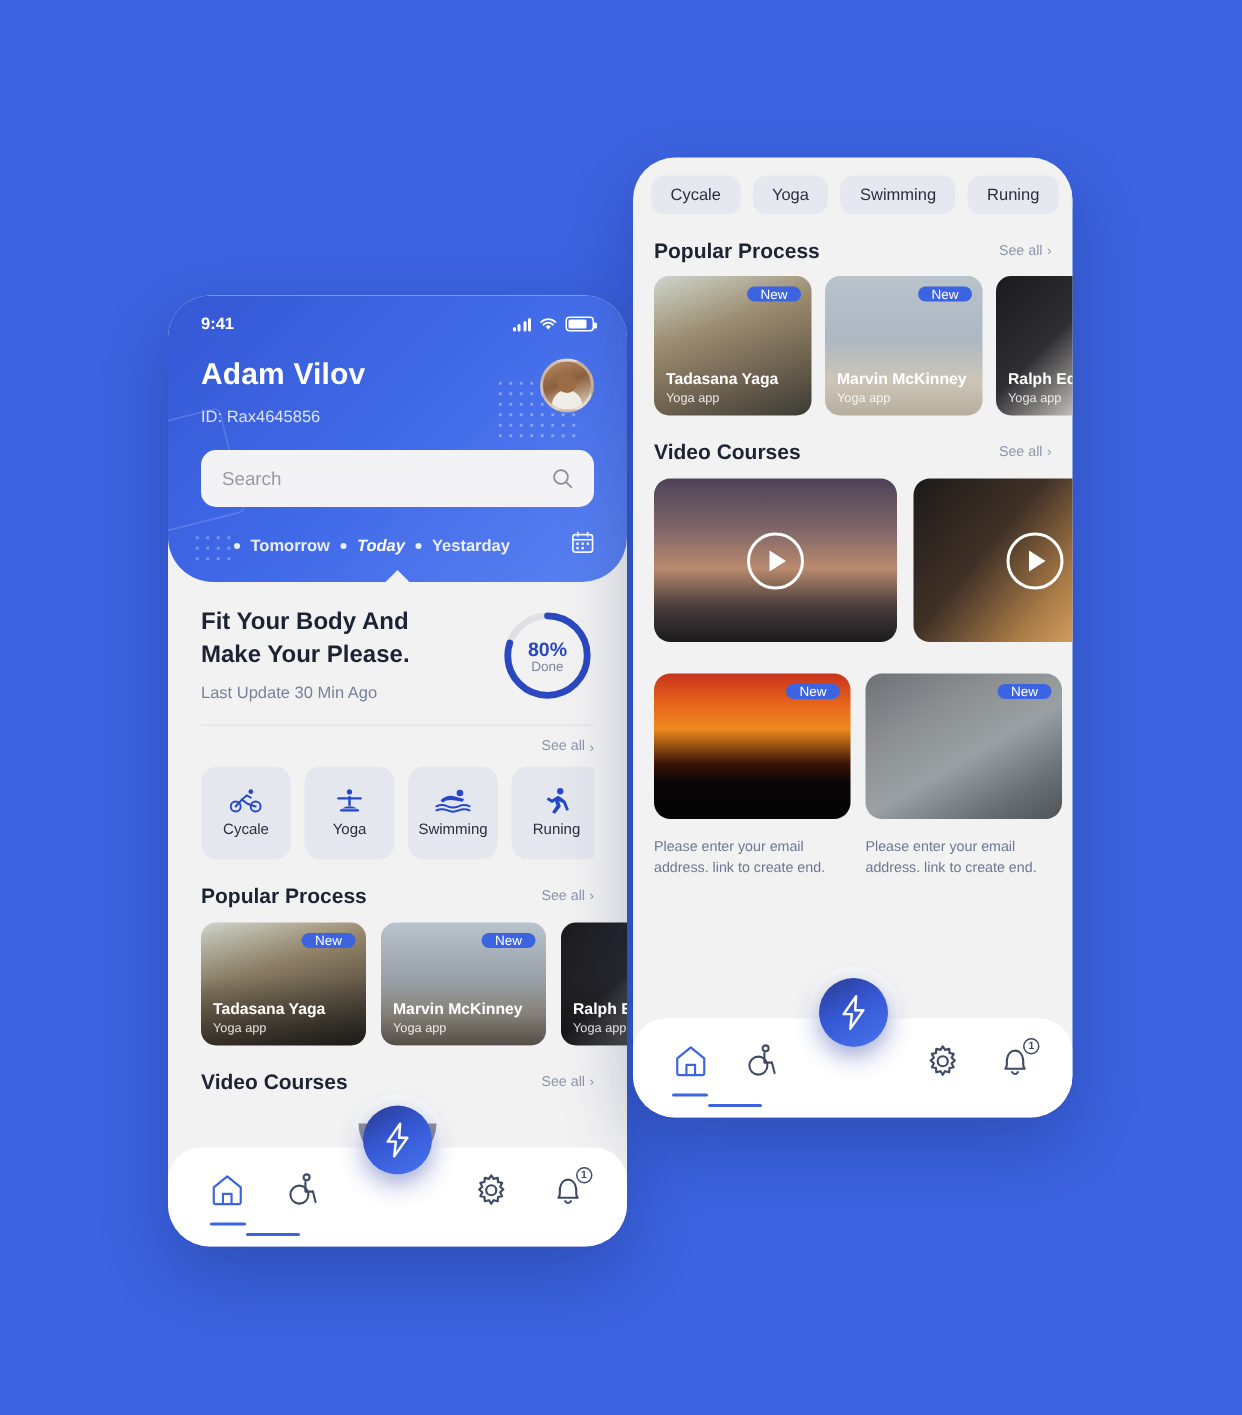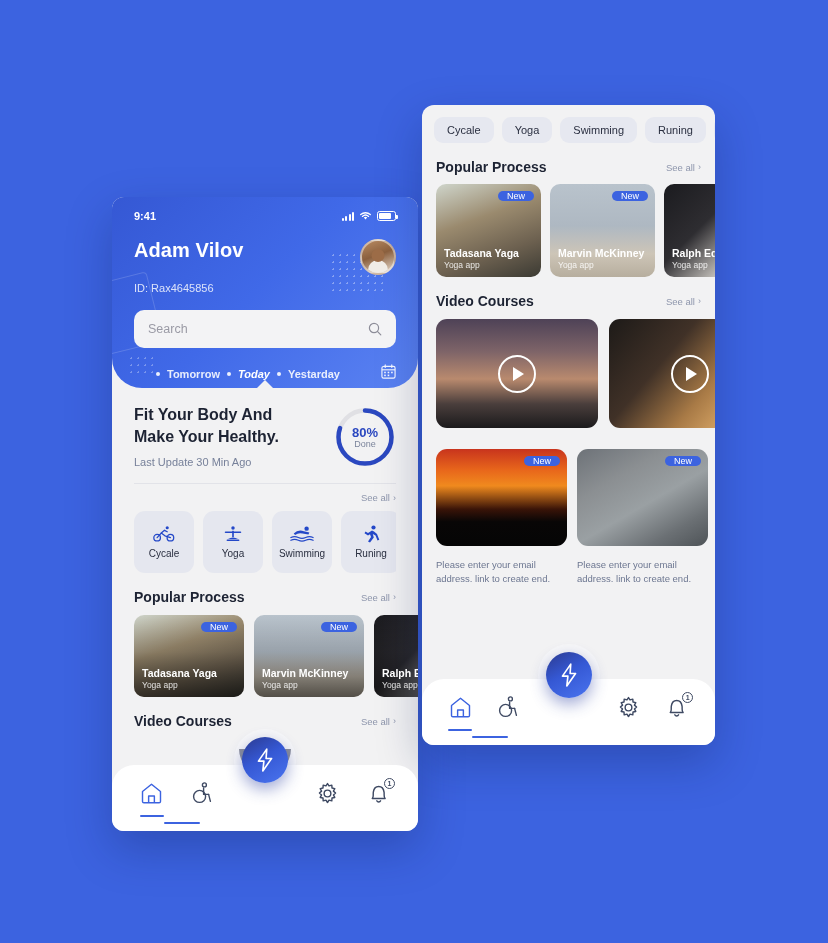--- a/index.html
+++ b/index.html
@@ -10,21 +10,21 @@
   }
   body {
     background: #3c63e0;
     position: relative;
   }
 
   
   .phone {
     position: absolute;
     background: #f2f2f3;
-    border-radius: 12px;
+    border-radius: 28px;
     overflow: hidden;
     box-shadow: 0 18px 46px rgba(10,25,80,0.28);
   }
   #phone-one {
     left: 112px; top: 197px; width: 306px; height: 634px;
   }
   #phone-two {
     left: 422px; top: 105px; width: 293px; height: 640px;
   }
 
@@ -75,21 +75,21 @@
     content:""; position:absolute; right:-3px; top:3px;
     width:1.6px; height:4px; background:#fff; border-radius:0 1px 1px 0;
   }
   .batt span { display:block; height:100%; background:#fff; border-radius:1px; width: 82%; }
 
   .user-row {
     display: flex; align-items: flex-start; justify-content: space-between;
     margin-top: 14px; position: relative; z-index: 3;
   }
   .user-name { color:#fff; font-size:20px; font-weight:bold; letter-spacing:.1px; }
-  .user-id { color: rgba(255,255,255,0.82); font-size: 11px; margin-top: 20px; }
+  .user-id { color: rgba(255,255,255,0.82); font-size: 11px; margin-top: 10px; }
   .avatar {
     width: 36px; height: 36px; border-radius: 50%;
     background: linear-gradient(160deg,#b98b63 0%,#8a5f3d 45%,#e8dccd 100%);
     border: 2px solid rgba(255,255,255,0.45);
     position: relative; overflow: hidden; flex: none;
   }
   .avatar::before {
     content:""; position:absolute; left:50%; top:58%;
     transform:translateX(-50%); width:20px; height:20px;
     border-radius:50% 50% 40% 40%; background:#f0ece6;
@@ -334,21 +334,21 @@
       </span>
     </div>
     <div class="hdr-notch"></div>
   </div>
 
   <div class="body-scroll">
 
     <div class="hero">
       <div class="hero-row">
         <div>
-          <div class="hero-title">Fit Your Body And Make Your Healthy.</div>
+          <div class="hero-title">Fit Your Body And Make Your Please.</div>
           <div class="hero-sub">Last Update 30 Min Ago</div>
         </div>
         <div class="ring-wrap">
           <svg width="62" height="62" viewBox="0 0 62 62">
             <circle cx="31" cy="31" r="26.5" stroke="#e0e0e4" stroke-width="4.5" fill="none"></circle>
             <circle cx="31" cy="31" r="26.5" stroke="#2b48c0" stroke-width="4.5" fill="none" stroke-linecap="round" stroke-dasharray="133.2 166.5"></circle>
           </svg>
           <div class="ring-label">
             <div class="ring-pct">80%</div>
             <div class="ring-done">Done</div>

